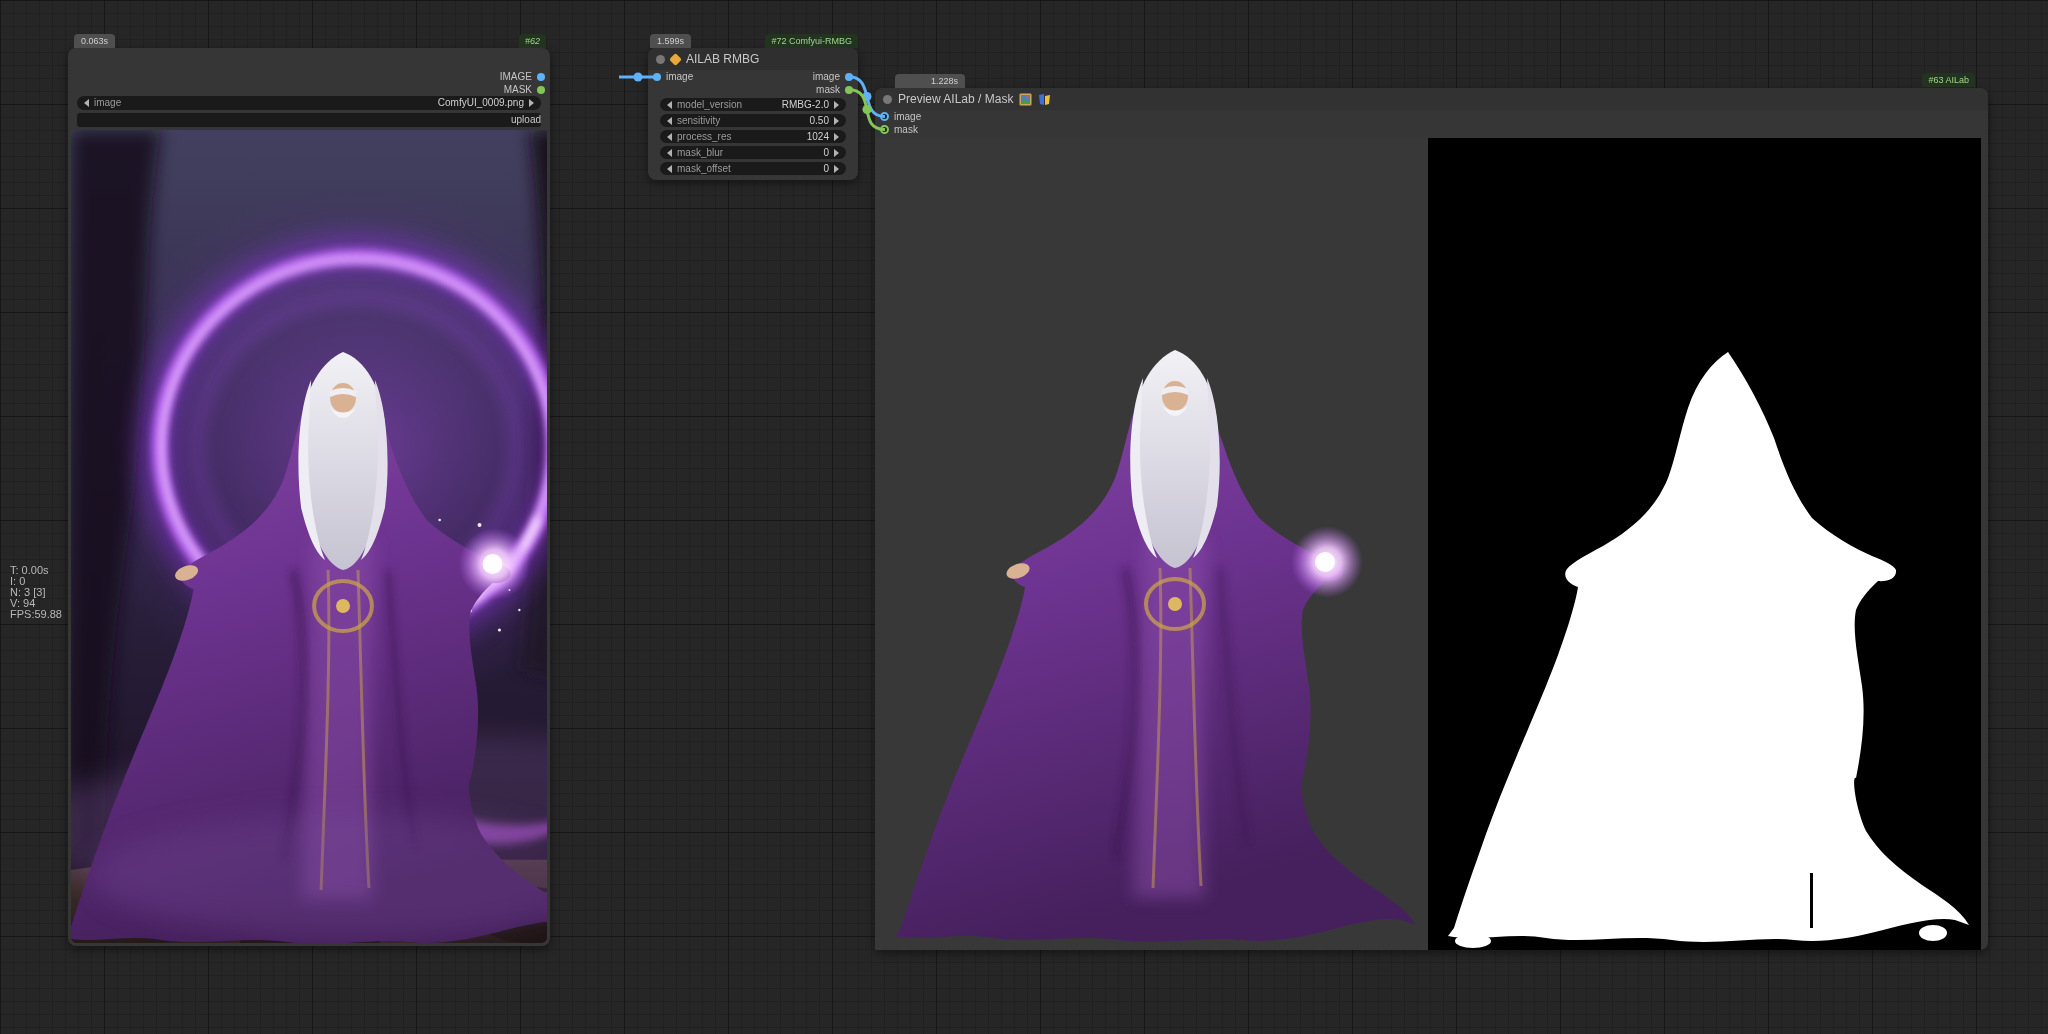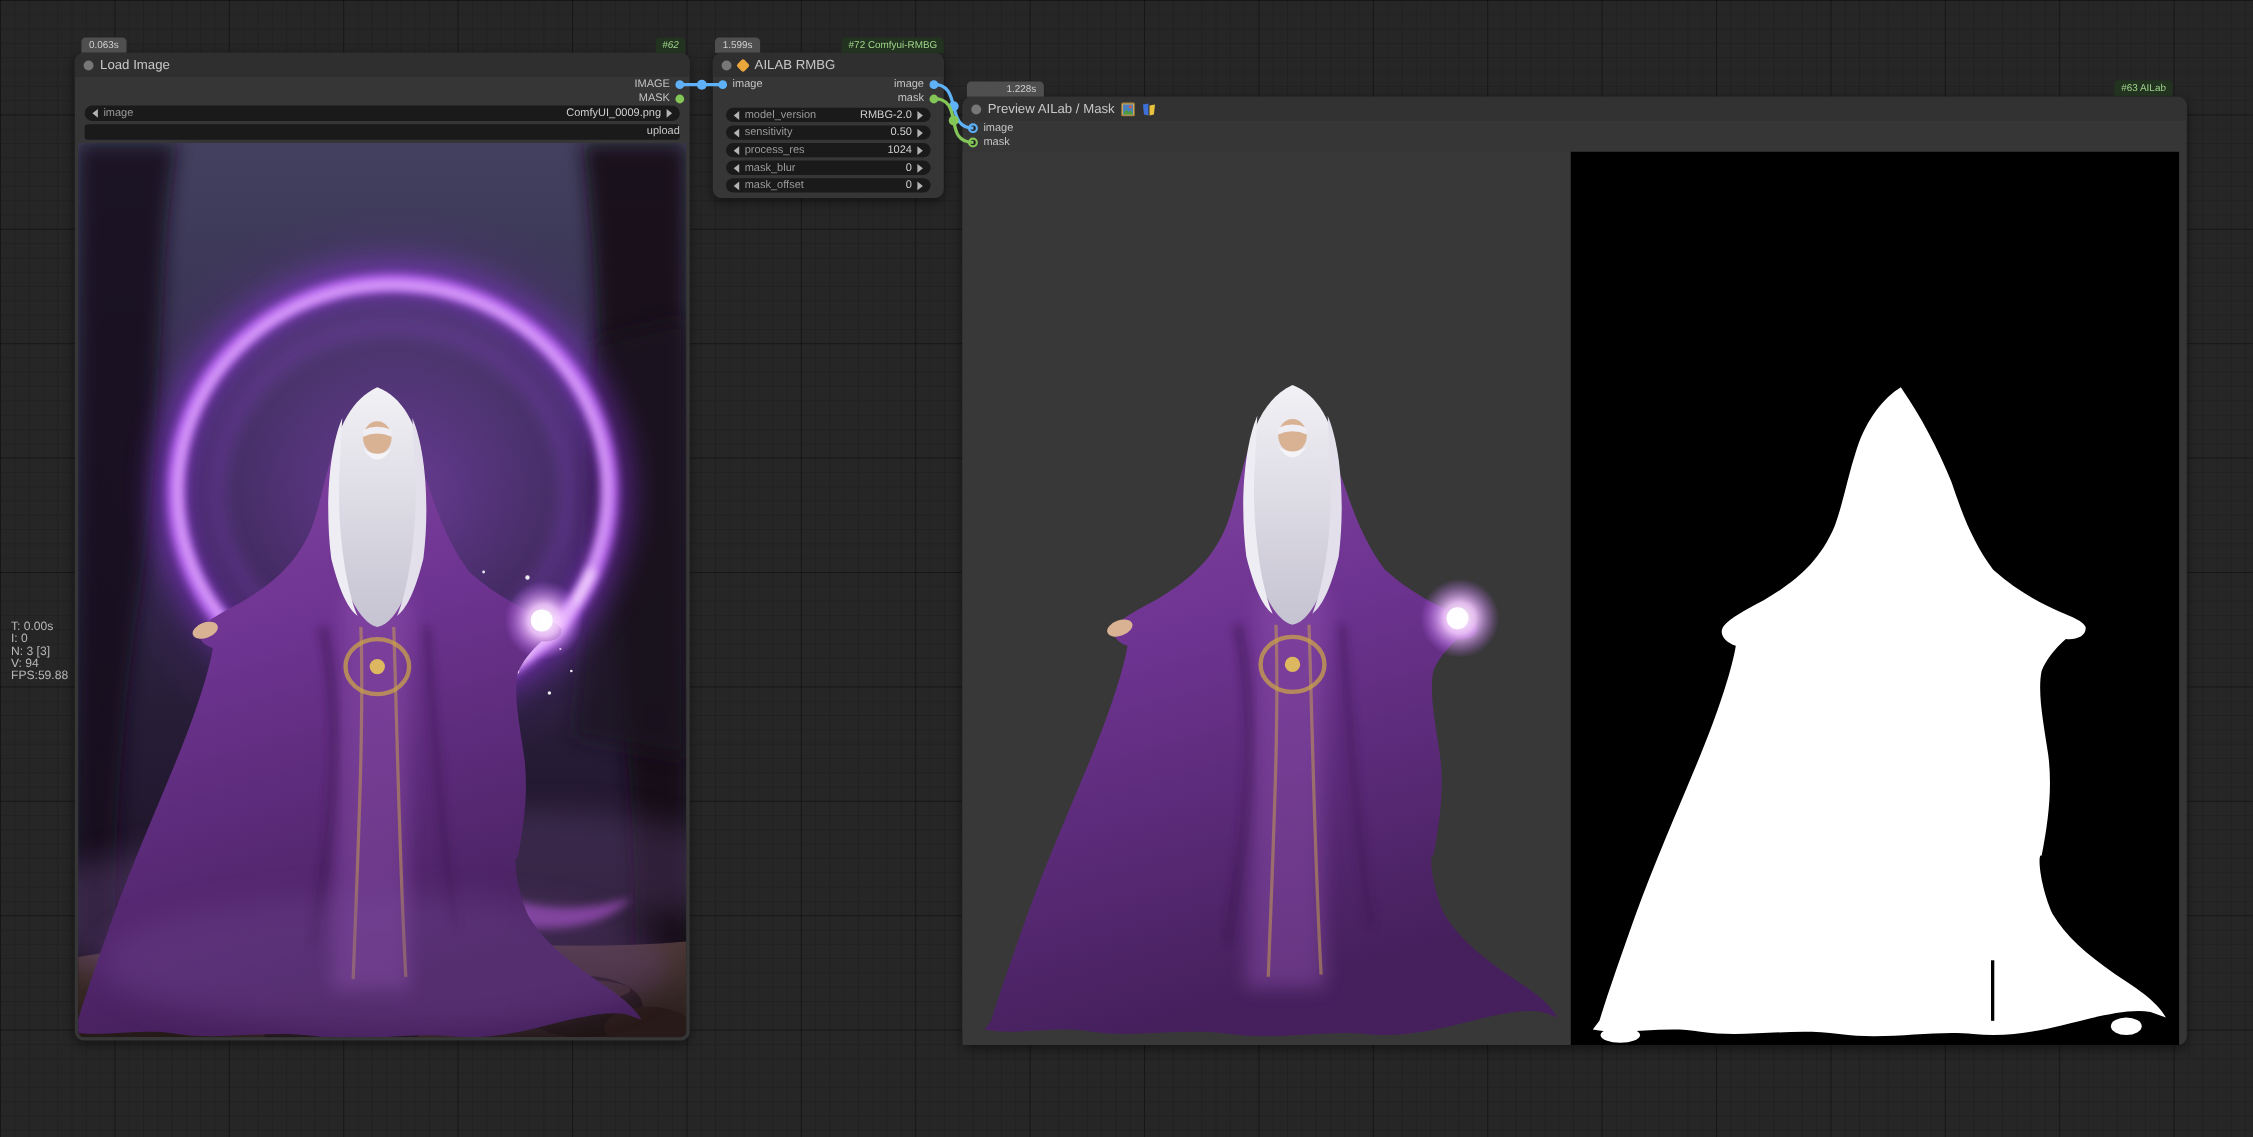--- a/index.html
+++ b/index.html
@@ -138,27 +138,23 @@
 <div id="canvas">
 
   <div id="perf-stats">
     <div>T: 0.00s</div>
     <div>I: 0</div>
     <div>N: 3 [3]</div>
     <div>V: 94</div>
     <div>FPS:59.88</div>
   </div>
 
-  <div class="node" style="left:68px; top:48px; width:559px; height:898px;">
+  <div class="node" style="left:68px; top:48px; width:482px; height:898px;">
     <div class="t-badge" style="left:6px; top:-14px;">0.063s</div>
     <div class="id-badge" style="right:4px; top:-14px;font-style:italic;">#62</div>
-    <div class="titlebar">
-      <span class="collapse-dot"></span>
-      <span class="title">Load Image</span>
-    </div>
     <div class="outputs">
       <div class="slot-row">
         <span class="slot-label">IMAGE</span>
         <span class="dot img"></span>
       </div>
       <div class="slot-row">
         <span class="slot-label">MASK</span>
         <span class="dot msk"></span>
       </div>
     </div>
@@ -268,21 +264,21 @@
     </div>
     <div class="widget" style="left:12px; right:12px; top:114px;">
       <span class="arrL"></span>
       <span class="wname">mask_offset</span>
       <span class="wval">0</span>
       <span class="arrR"></span>
     </div>
   </div>
 
   <div class="node" style="left:875px; top:88px; width:1113px; height:862px;">
-    <div class="t-badge" style="left:4px; top:-14px;padding-left:36px;">1.228s</div>
+    <div class="t-badge" style="left:20px; top:-14px;padding-left:36px;">1.228s</div>
     <div class="id-badge" style="right:13px; top:-15px;">#63 AILab</div>
     <div class="titlebar" style="background:#323232;">
       <span class="collapse-dot"></span>
       <span class="title">Preview AILab / Mask</span>
       <svg class="mini-icon" viewBox="0 0 13 13">
         <rect x="0.5" y="0.5" width="12" height="12" rx="1.5" fill="#caa85a" stroke="#8a6f34"></rect>
         <rect x="2" y="2" width="9" height="9" fill="#4a7fc0"></rect>
         <path d="M2,11 L5,6 L7,9 L9,7 L11,11 Z" fill="#4f9a3e"></path>
         <circle cx="8.6" cy="4.2" r="1.3" fill="#e05a3a"></circle>
       </svg>

